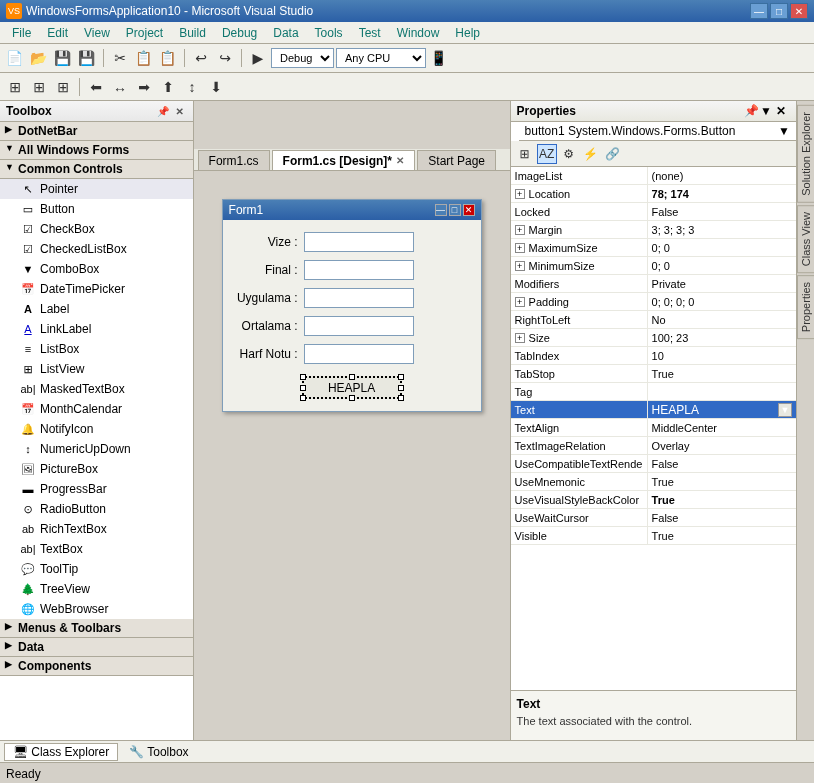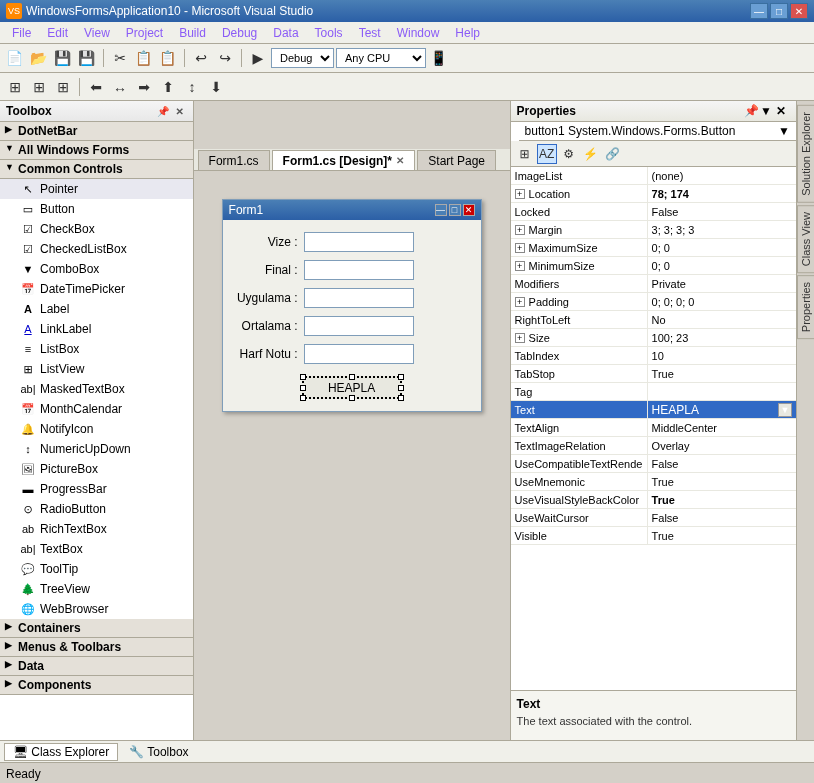--- a/index.html
+++ b/index.html
@@ -24,21 +24,21 @@
 
     
     .menu-bar {
       background: #f0f0ea;
       height: 22px;
       display: flex;
       align-items: center;
       border-bottom: 1px solid #aca899;
       padding: 0 4px;
     }
-    .menu-item { padding: 2px 8px; cursor: pointer; font-size: 12px; color: #8b5cf6; }
+    .menu-item { padding: 2px 8px; cursor: pointer; font-size: 12px; color: #0f766e; }
 
     
     .toolbar-area {
       background: #f0f0ea;
       border-bottom: 1px solid #aca899;
     }
     .toolbar-row {
       display: flex;
       align-items: center;
       height: 28px;
@@ -571,23 +571,20 @@
       </div>
       <div class="toolbox-item">
         <span class="item-icon">🌲</span>
         <span>TreeView</span>
       </div>
       <div class="toolbox-item">
         <span class="item-icon">🌐</span>
         <span>WebBrowser</span>
       </div>
 
-      <div class="toolbox-section-header">
-        <span>Containers</span>
-      </div>
 
       <div class="toolbox-section-header">
         <span>Menus &amp; Toolbars</span>
       </div>
 
       <div class="toolbox-section-header">
         <span>Data</span>
       </div>
 
       <div class="toolbox-section-header">

